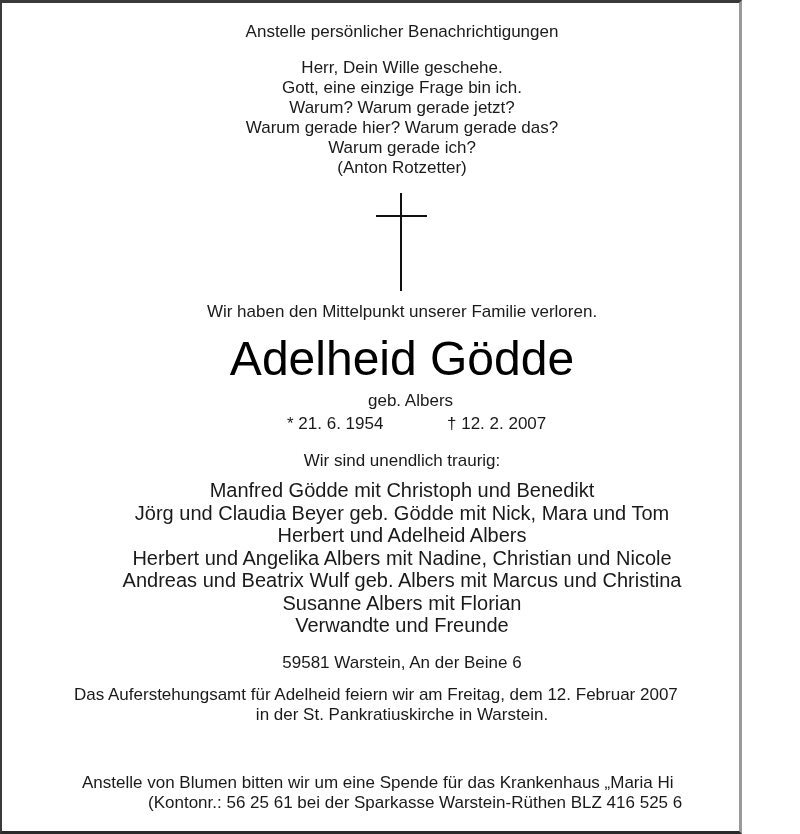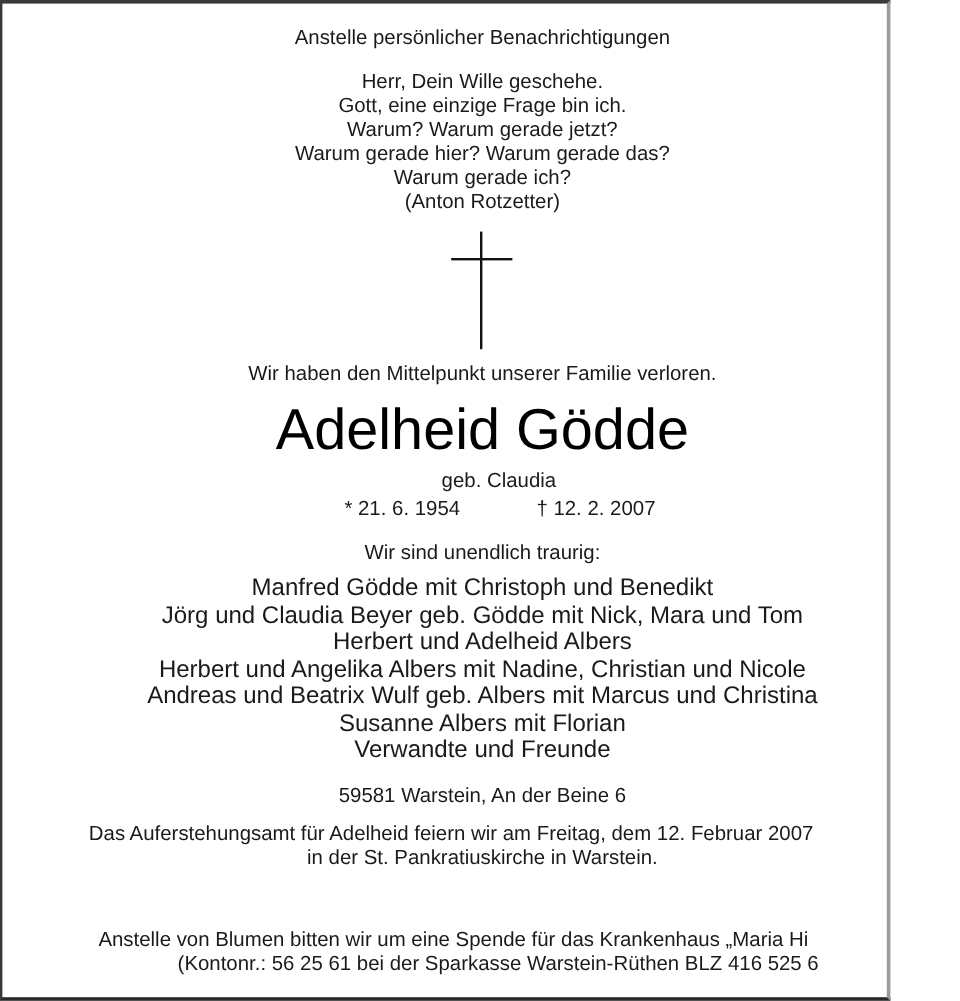--- a/index.html
+++ b/index.html
@@ -35,21 +35,21 @@
     <div class="line c" style="top:156px;font-size:17px;">(Anton Rotzetter)</div>
 
     <div>
       <div class="cross-v"></div>
       <div class="cross-h"></div>
     </div>
 
     <div class="line c" style="top:300px;font-size:17px;">Wir haben den Mittelpunkt unserer Familie verloren.</div>
 
     <div class="line c" style="top:332px;font-size:48px;color:#000;">Adelheid Gödde</div>
-    <div class="line" style="top:389px;left:366px;font-size:17px;">geb. Claudia</div>
+    <div class="line" style="top:389px;left:366px;font-size:17px;">geb. Albers</div>
     <div class="line" style="top:412px;left:285px;font-size:17px;">* 21. 6. 1954</div>
     <div class="line" style="top:412px;left:445px;font-size:17px;">† 12. 2. 2007</div>
 
     <div class="line c" style="top:449px;font-size:17px;">Wir sind unendlich traurig:</div>
 
     <div class="line c" style="top:477px;font-size:20px;">Manfred Gödde mit Christoph und Benedikt</div>
     <div class="line c" style="top:500px;font-size:20px;">Jörg und Claudia Beyer geb. Gödde mit Nick, Mara und Tom</div>
     <div class="line c" style="top:522px;font-size:20px;">Herbert und Adelheid Albers</div>
     <div class="line c" style="top:545px;font-size:20px;">Herbert und Angelika Albers mit Nadine, Christian und Nicole</div>
     <div class="line c" style="top:567px;font-size:20px;">Andreas und Beatrix Wulf geb. Albers mit Marcus und Christina</div>

